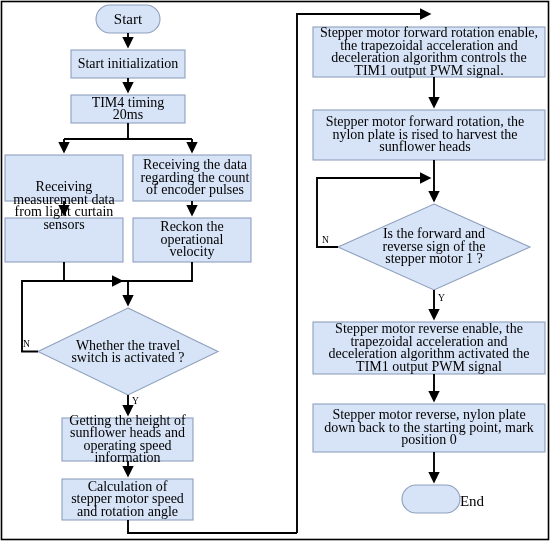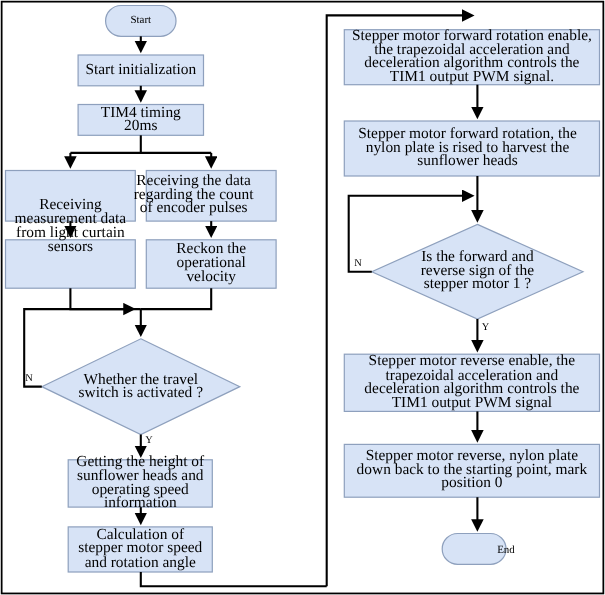--- a/index.html
+++ b/index.html
@@ -34,21 +34,21 @@
     pointer-events: none;
     box-sizing: border-box;
     padding: 0 4px;
   }
   .edge-label {
     position: absolute;
     color: #000000;
     font-size: 9.5px;
     line-height: 11px;
   }
-  .terminal-label { font-size: 10px; }
+  .terminal-label { font-size: 15px; }
 </style>
 </head>
 <body>
 
 <div id="canvas">
 
   <svg id="flow-svg" viewBox="0 0 550 541" xmlns="http://www.w3.org/2000/svg">
     <defs>
       <marker id="arrow" markerWidth="8" markerHeight="8" refX="4.2" refY="3" orient="auto" markerUnits="strokeWidth">
         <path d="M0,0 L0,6 L6,3 z" fill="#000000"></path>
@@ -125,42 +125,42 @@
   </svg>
 
   <div class="node-label terminal-label" style="left:96px; top:5px; width:64px; height:28px;">Start</div>
 
   <div class="node-label" style="left:71px; top:50px; width:114px; height:28px;">Start initialization</div>
 
   <div class="node-label" style="left:71px; top:95px; width:114px; height:28px;">TIM4 timing 20ms</div>
 
   <div class="node-label" style="left:5px; top:155px; width:118px; height:46px;margin-top:28px;">Receiving measurement data from light curtain sensors</div>
 
-  <div class="node-label" style="left:117px; top:155px; width:118px; height:46px;">Receiving the data regarding the count of encoder pulses</div>
+  <div class="node-label" style="left:136px; top:155px; width:118px; height:46px;">Receiving the data regarding the count of encoder pulses</div>
 
 
   <div class="node-label" style="left:133px; top:218px; width:118px; height:44px;">Reckon the operational velocity</div>
 
   <div class="node-label" style="left:58px; top:330px; width:140px; height:44px;">Whether the travel switch is activated ?</div>
 
   <div class="node-label" style="left:62px; top:418px; width:131px; height:43px;">Getting the height of sunflower heads and operating speed information</div>
 
   <div class="node-label" style="left:62px; top:479px; width:131px; height:41px;">Calculation of stepper motor speed and rotation angle</div>
 
   <div class="node-label" style="left:313px; top:27px; width:232px; height:50px;">Stepper motor forward rotation enable, the trapezoidal acceleration and deceleration algorithm controls the TIM1 output PWM signal.</div>
 
   <div class="node-label" style="left:313px; top:110px; width:224px; height:50px;">Stepper motor forward rotation, the nylon plate is rised to harvest the sunflower heads</div>
 
   <div class="node-label" style="left:364px; top:226px; width:140px; height:42px;">Is the forward and reverse sign of the stepper motor 1 ?</div>
 
-  <div class="node-label" style="left:313px; top:322px; width:232px; height:52px;">Stepper motor reverse enable, the trapezoidal acceleration and deceleration algorithm controls the TIM1 output PWM signal</div>
+  <div class="node-label" style="left:313px; top:322px; width:232px; height:52px;">Stepper motor reverse enable, the trapezoidal acceleration and deceleration algorithm activated the TIM1 output PWM signal</div>
 
   <div class="node-label" style="left:313px; top:404px; width:232px; height:48px;">Stepper motor reverse, nylon plate down back to the starting point, mark position 0</div>
 
-  <div class="node-label terminal-label" style="left:410px; top:485px; width:58px; height:32px;padding-left:46px;">End</div>
+  <div class="node-label terminal-label" style="left:422px; top:485px; width:58px; height:32px;padding-left:46px;">End</div>
 
   <div class="edge-label" style="left:23px; top:339px;">N</div>
 
   <div class="edge-label" style="left:132px; top:396px;">Y</div>
 
   <div class="edge-label" style="left:322px; top:235px;">N</div>
 
   <div class="edge-label" style="left:438px; top:293px;">Y</div>
 
 </div>

